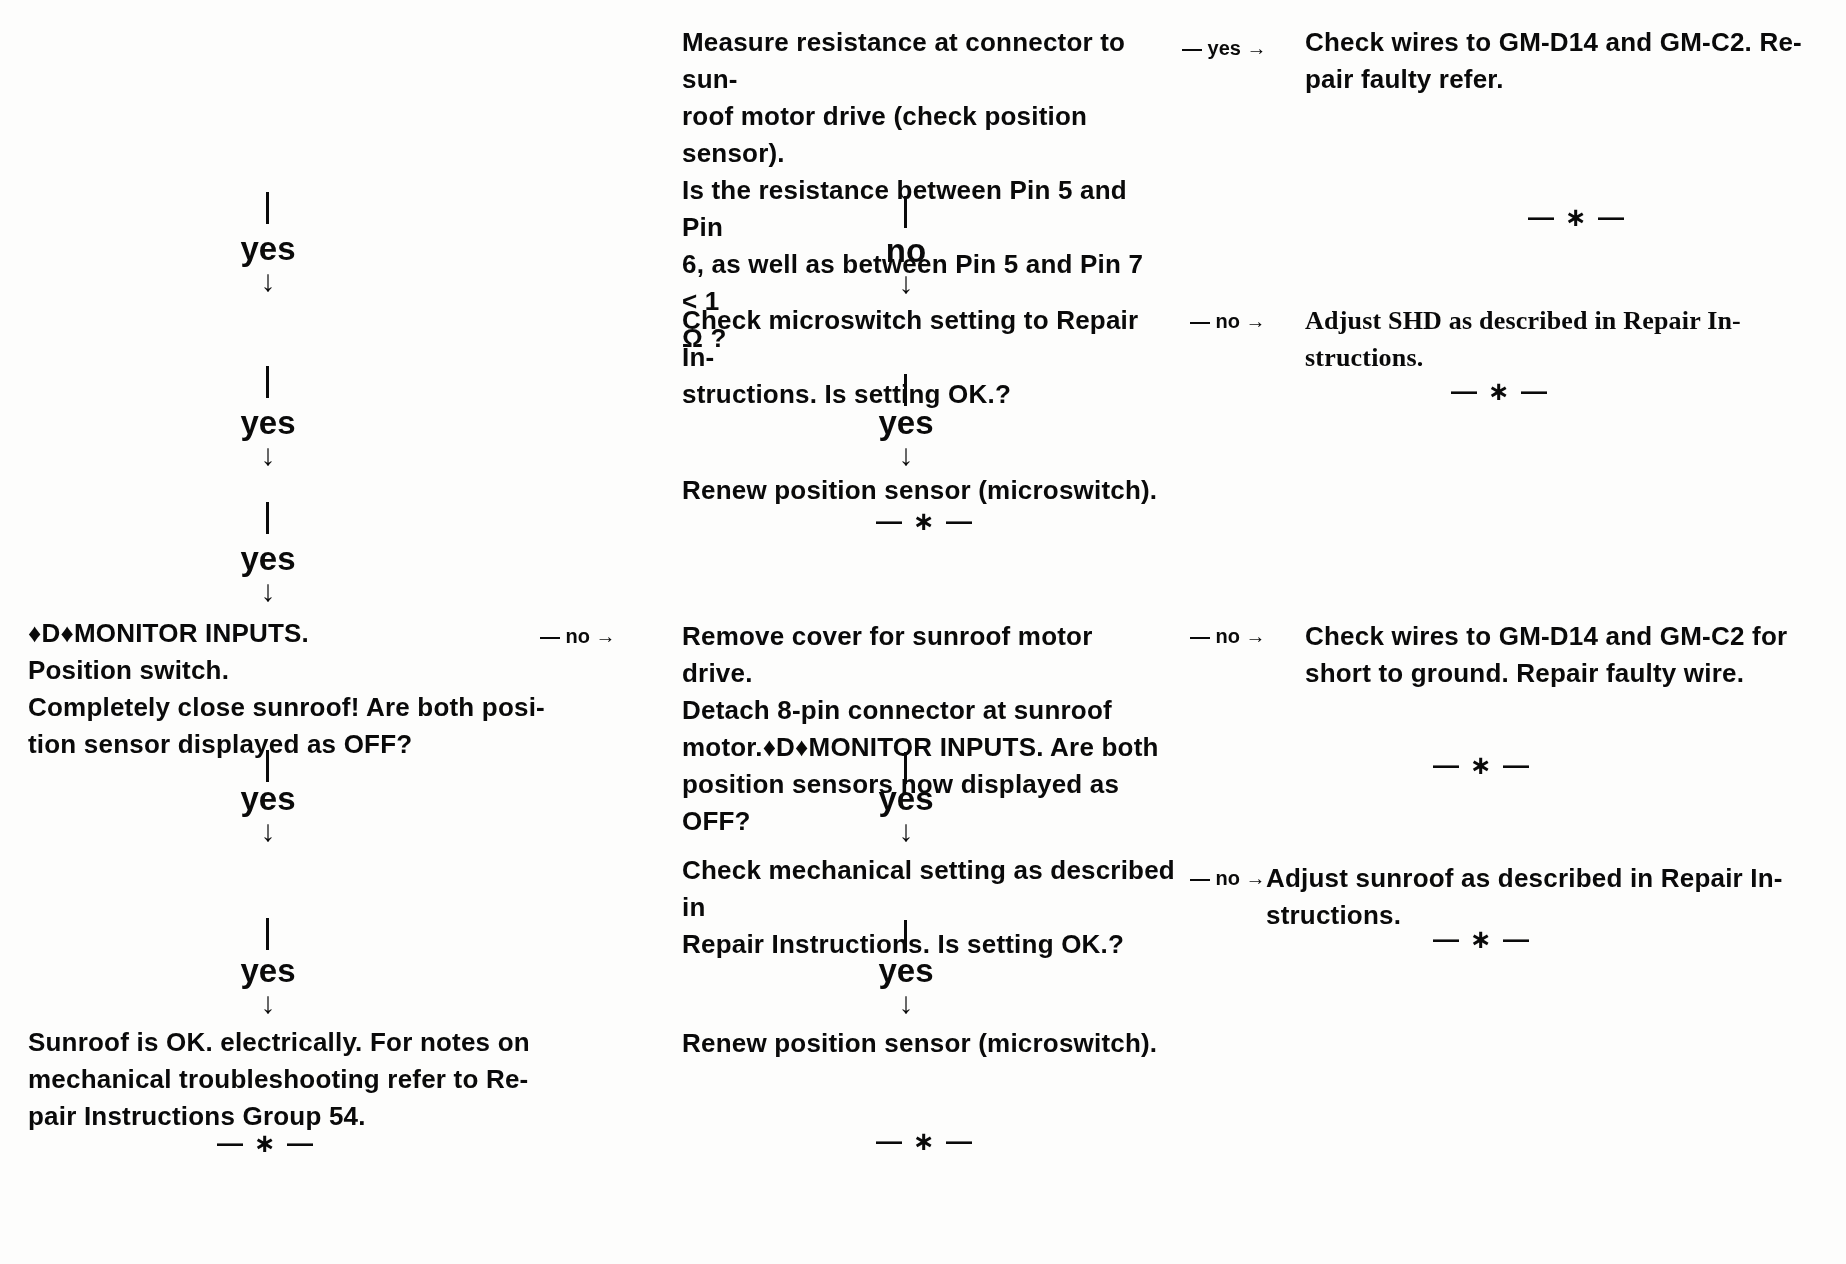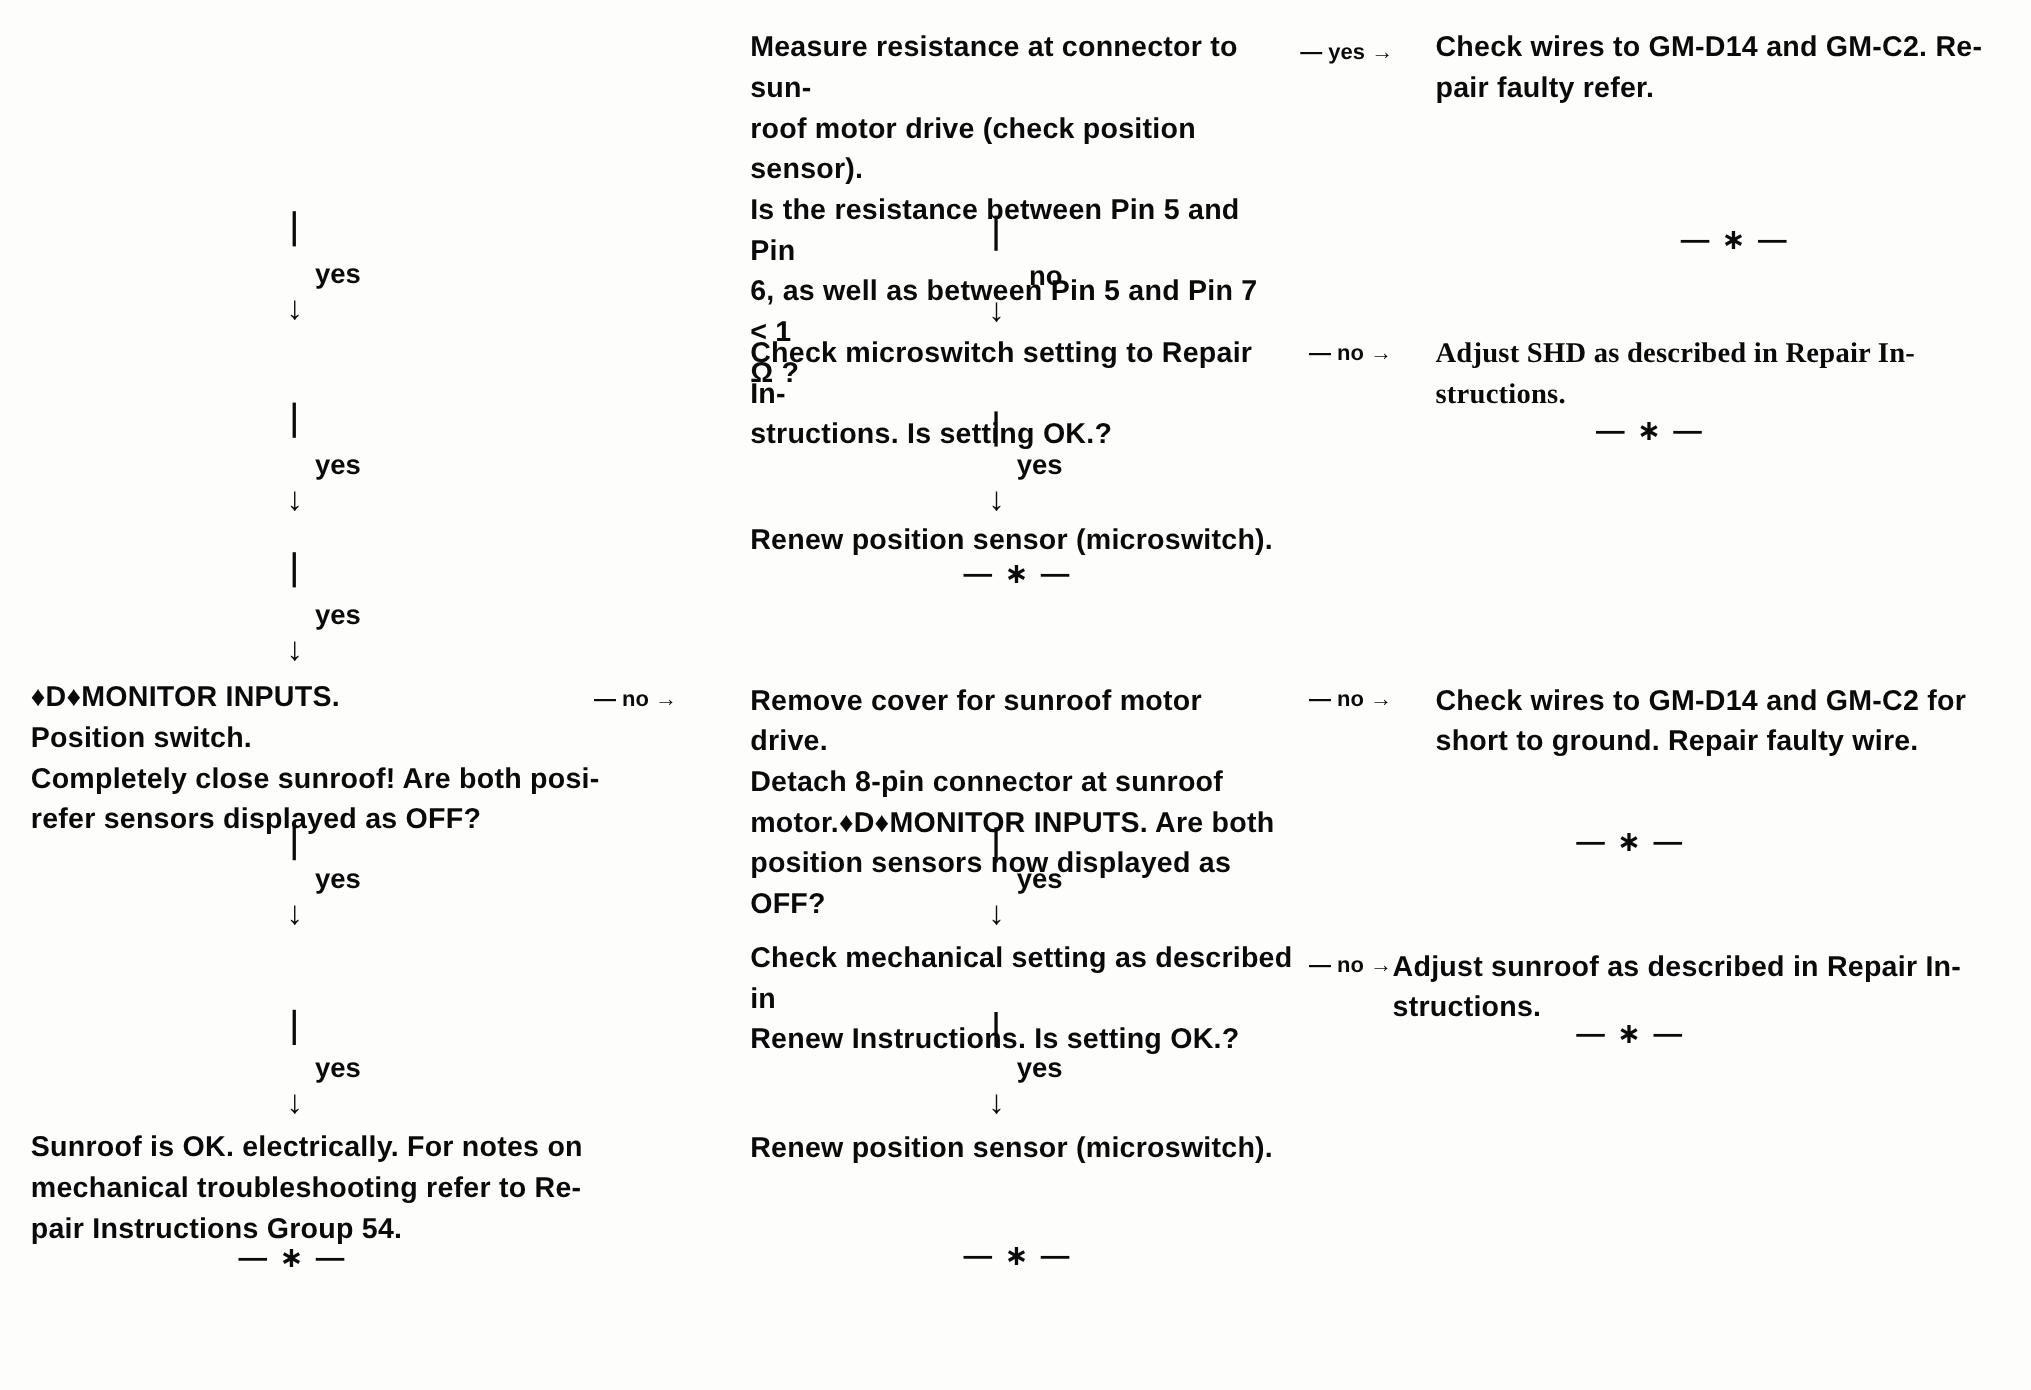--- a/index.html
+++ b/index.html
@@ -8,22 +8,22 @@
     background:#fdfdfc;
     font-family:"Liberation Sans","DejaVu Sans",sans-serif;
     color:#0a0a0a;overflow:hidden;
   }
   .el{position:absolute;}
   .block{
     font-size:26px;line-height:37px;font-weight:700;
     white-space:pre-line;letter-spacing:0.2px;
   }
   .flabel{
-    font-size:25px;line-height:30px;font-weight:700;
-    text-align:right;width:120px;
+    font-size:33px;line-height:30px;font-weight:700;
+    text-align:center;width:120px;
   }
   .darrow{
     font-size:30px;line-height:34px;font-weight:700;
     text-align:center;width:120px;
   }
   .vline{
     width:3px;height:32px;background:#0a0a0a;
   }
   .connector{
     font-size:20px;line-height:37px;font-weight:700;white-space:nowrap;
@@ -44,21 +44,21 @@
 <div class="el flabel" style="left:208px;top:408px;">yes</div>
 <div class="el darrow" style="left:208px;top:438px;">↓</div>
 
 <div class="el vline" style="left:266px;top:502px;"></div>
 <div class="el flabel" style="left:208px;top:544px;">yes</div>
 <div class="el darrow" style="left:208px;top:574px;">↓</div>
 
 <div class="el block" style="left:28px;top:615px;width:530px;">♦D♦MONITOR INPUTS.
 Position switch.
 Completely close sunroof! Are both posi-
-refer sensors displayed as OFF?</div>
+tion sensor displayed as OFF?</div>
 
 <div class="el vline" style="left:266px;top:750px;"></div>
 <div class="el flabel" style="left:208px;top:784px;">yes</div>
 <div class="el darrow" style="left:208px;top:814px;">↓</div>
 
 <div class="el vline" style="left:266px;top:918px;"></div>
 <div class="el flabel" style="left:208px;top:956px;">yes</div>
 <div class="el darrow" style="left:208px;top:986px;">↓</div>
 
 <div class="el block" style="left:28px;top:1024px;width:530px;">Sunroof is OK. electrically. For notes on
@@ -91,21 +91,21 @@
 <div class="el block" style="left:682px;top:618px;width:480px;">Remove cover for sunroof motor drive.
 Detach 8-pin connector at sunroof
 motor.♦D♦MONITOR INPUTS. Are both
 position sensors now displayed as OFF?</div>
 
 <div class="el vline" style="left:904px;top:752px;"></div>
 <div class="el flabel" style="left:846px;top:784px;">yes</div>
 <div class="el darrow" style="left:846px;top:814px;">↓</div>
 
 <div class="el block" style="left:682px;top:852px;width:495px;">Check mechanical setting as described in
-Renew Instructions. Is setting OK.?</div>
+Repair Instructions. Is setting OK.?</div>
 
 <div class="el vline" style="left:904px;top:920px;"></div>
 <div class="el flabel" style="left:846px;top:956px;">yes</div>
 <div class="el darrow" style="left:846px;top:986px;">↓</div>
 
 <div class="el block" style="left:682px;top:1025px;width:480px;">Renew position sensor (microswitch).</div>
 <div class="el sep" style="left:840px;top:1126px;">— ∗ —</div>
 
 <div class="el connector" style="left:1182px;top:30px;">— yes →</div>
 <div class="el connector" style="left:1190px;top:303px;">— no →</div>

